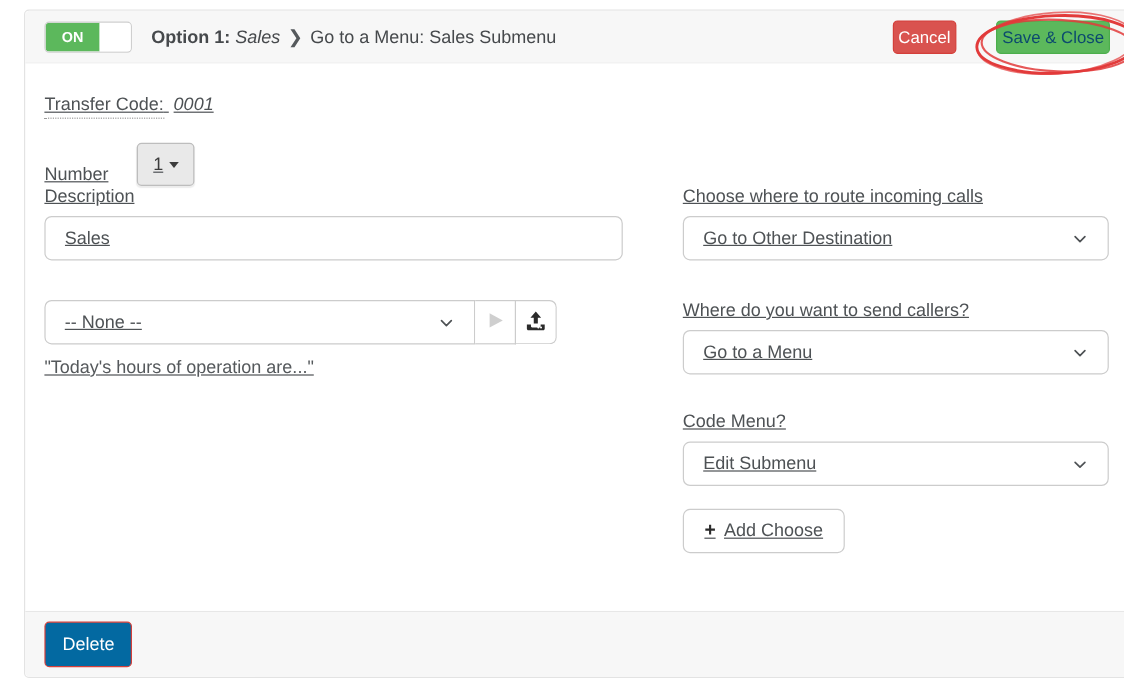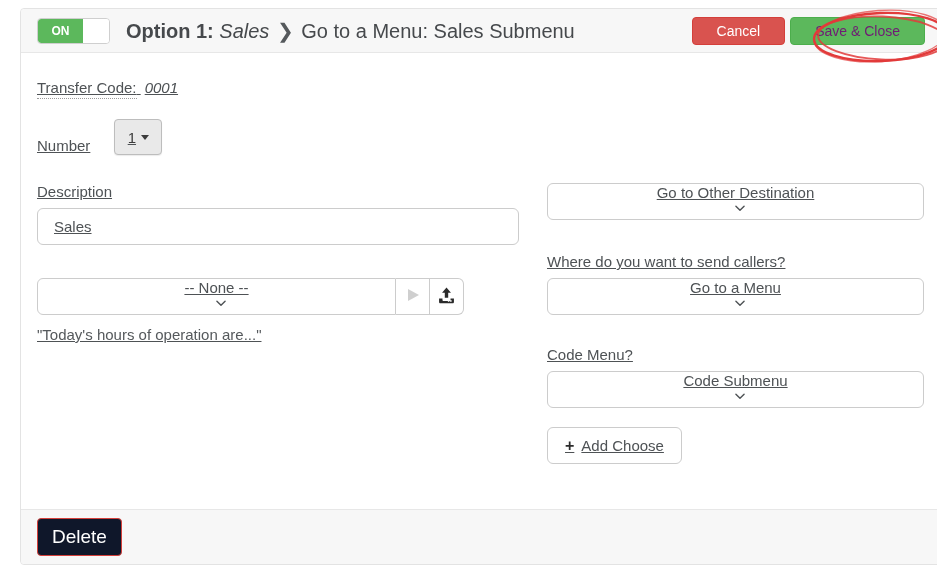--- a/index.html
+++ b/index.html
@@ -49,42 +49,43 @@
     background: #5cb85c;
     color: #fff;
     font-size: 12px;
     font-weight: bold;
     display: flex; align-items: center; justify-content: center;
     border-radius: 3px 0 0 3px;
   }
   .toggle-knob { flex: 1; background: #fff; }
   .hdr-title {
     margin-left: 16px;
-    font-size: 20px;
+    font-size: 15px;
     color: #46494c;
     white-space: nowrap;
   }
   .hdr-title .bold { font-weight: bold; }
   .hdr-title .italic { font-style: italic; }
   .hdr-title .sep { padding: 0 2px; color: #55595c; }
   .hdr-btns { margin-left: auto; display: flex; gap: 5px; }
   .btn {
     font-family: "Liberation Sans", sans-serif;
     font-size: 14px;
     border-radius: 4px;
-    padding: 6px 24px;
+    padding: 6px 4px;
     line-height: 1;
     height: 28px;
     display: inline-flex;
     align-items: center;
     cursor: pointer;
     border: 1px solid transparent;
+    margin-left: 28px;
   }
   .btn-danger { background: #d9534f; border-color: #d43f3a; color: #fff; }
-  .btn-success { background: #5cb85c; border-color: #4cae4c; color: #701a75; }
+  .btn-success { background: #5cb85c; border-color: #4cae4c; color: #0c4a6e; }
   .annotation-svg {
     position: absolute;
     left: 772px; top: -12px;
     width: 170px; height: 78px;
     overflow: visible;
     pointer-events: none;
   }
   
   .main { flex: 1 1 auto; padding: 0 17px 0 16px; text-decoration: underline; }
   .label { font-size: 15px; color: #4e5255; margin-bottom: 8px; }
@@ -107,38 +108,37 @@
     cursor: pointer;
     box-shadow: 0 1px 1px rgba(0,0,0,.08);
   }
   .caret {
     width: 0; height: 0;
     border-left: 4px solid transparent;
     border-right: 4px solid transparent;
     border-top: 5px solid #3c3c3c;
   }
   .grid {
-    margin-top: 28px;
     display: grid;
     grid-template-columns: 1fr 1fr;
-    column-gap: 28px;
+    column-gap: 50px;
   }
   .field-input, .fselect {
     width: 100%; height: 37px;
     border: 1px solid #ccc;
     border-radius: 6px;
     background: #fff;
     font-size: 15px;
     color: #4e5255;
     padding: 0 16px;
     display: flex;
     align-items: center;
   }
   input.field-input { font-family: "Liberation Sans", sans-serif; outline: none; }
-  .fselect { cursor: pointer; flex-direction: column; }
+  .fselect { justify-content: space-between; cursor: pointer; }
   .fselect .chev { flex: 0 0 auto; margin-left: 8px; display: flex; }
   .section { margin-top: 33px; }
   .section-tight { margin-top: 31px; }
   
   .audio-group { display: flex; width: 482px; }
   .audio-group .fselect {
     width: 359px; flex: 0 0 359px;
     border-radius: 6px 0 0 6px;
   }
   .igroup-btn {
@@ -170,24 +170,24 @@
   .ftr {
     flex: 0 0 55px;
     background: #f7f7f7;
     border-top: 1px solid #e7e7e7;
     border-radius: 0 0 4px 4px;
     display: flex;
     align-items: center;
     padding: 0 16px;
   }
   .btn-delete {
-    background: #0f172a;
+    background: #0369a1;
     border: 1px solid #d43f3a;
     color: #fff;
-    font-size: 19px;
+    font-size: 15px;
     border-radius: 4px;
     height: 36px;
     padding: 18px 14px;
     display: inline-flex;
     align-items: center;
     cursor: pointer;
   }
 </style>
 </head>
 <body>
@@ -266,20 +266,21 @@
                 </svg>
               </span>
             </button>
           </div>
           <div class="hint">"Today's hours of operation are..."</div>
         </div>
       </div>
 
       <div>
         <div>
+          <div class="label">Choose where to route incoming calls</div>
           <div class="fselect">
             <span>Go to Other Destination</span>
             <span class="chev">
               <svg width="14" height="14" viewBox="0 0 24 24" fill="none" stroke="#4e5255" stroke-width="2.4" stroke-linecap="round" stroke-linejoin="round">
                   <polyline points="5,9 12,16 19,9"></polyline>
                 </svg>
             </span>
           </div>
         </div>
 
@@ -291,21 +292,21 @@
               <svg width="14" height="14" viewBox="0 0 24 24" fill="none" stroke="#4e5255" stroke-width="2.4" stroke-linecap="round" stroke-linejoin="round">
                   <polyline points="5,9 12,16 19,9"></polyline>
                 </svg>
             </span>
           </div>
         </div>
 
         <div class="section-tight">
           <div class="label">Code Menu?</div>
           <div class="fselect">
-            <span>Code Submenu</span>
+            <span>Edit Submenu</span>
             <span class="chev">
               <svg width="14" height="14" viewBox="0 0 24 24" fill="none" stroke="#4e5255" stroke-width="2.4" stroke-linecap="round" stroke-linejoin="round">
                   <polyline points="5,9 12,16 19,9"></polyline>
                 </svg>
             </span>
           </div>
         </div>
 
         <div class="sub-btn-row">
           <button class="btn-default">

